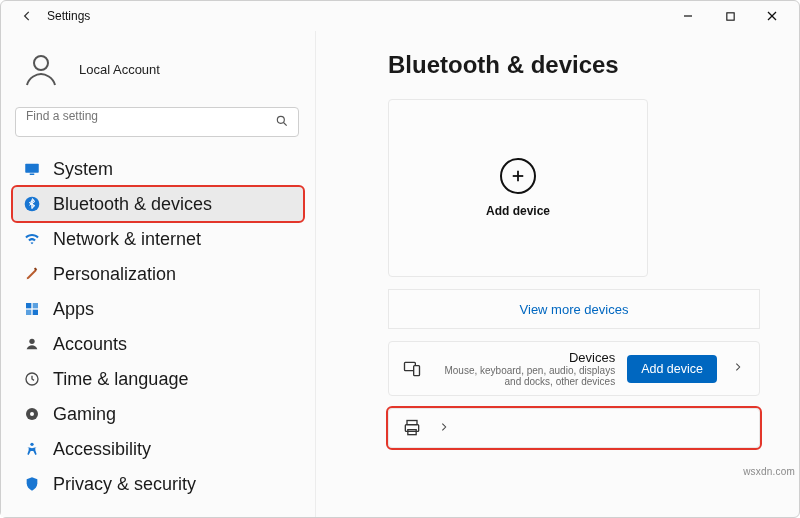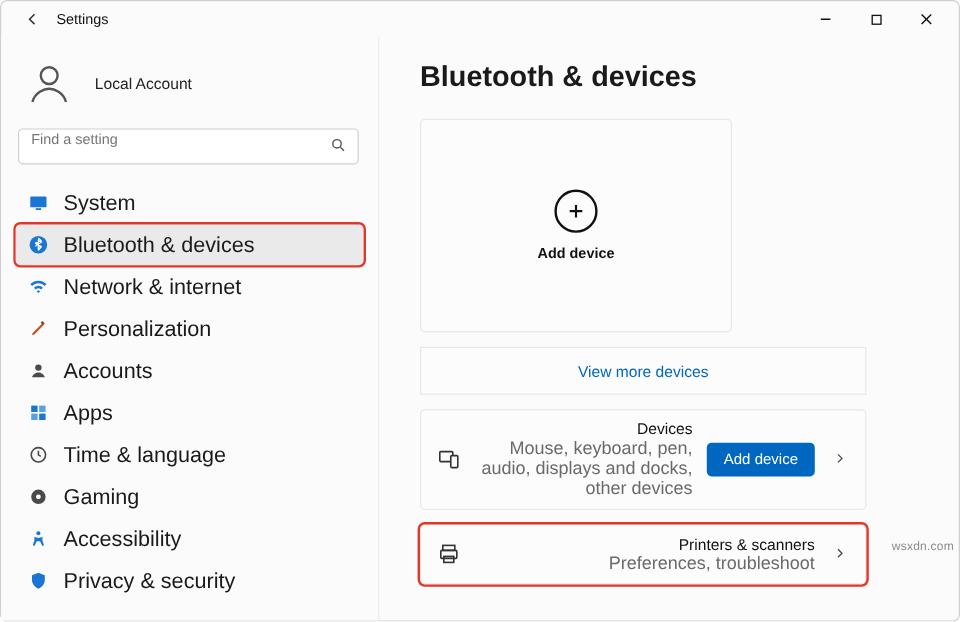--- a/index.html
+++ b/index.html
@@ -17,21 +17,21 @@
   .titlebar {
     display: flex; align-items: center; height: 30px;
     padding: 0 6px 0 6px;
     border-bottom: 0;
   }
   .title-left { display:flex; align-items:center; gap:8px; padding-left:8px;}
   .back-btn { width:24px; height:24px; display:flex; align-items:center; justify-content:center; cursor:pointer; }
   .title-text { font-size:12px; color:#111;}
   .title-ctrls { margin-left:auto; display:flex; gap:0;}
   .ctrl { width:42px; height:28px; display:flex;align-items:center;justify-content:center; cursor:pointer;}
-  .body { display:flex; height:calc(100% - 30px);}
+  .body { display:flex; height:calc(100% - 30px);gap:38px;}
   .sidebar { width:315px; border-right:1px solid #ececec; display:flex; flex-direction:column; padding:6px 10px 0 10px; background:#fbfbfb;}
   .identity { display:flex; align-items:center; gap:18px; padding:12px 6px 18px 10px;}
   .avatar { width:40px; height:40px; }
   .identity-name { font-size:13px; color:#222;}
   .search-wrap { margin: 0 6px 10px 4px; }
   .search {
     width: 100%; height:30px; border:1px solid #cfcfcf; border-radius:4px;
     padding: 0 30px 12px 10px; background:#fff; font-size:12px; color:#4a4a4a;
     position:relative;
   }
@@ -62,26 +62,26 @@
     margin-top:12px; width:372px; height:40px; background:#fcfcfc; border:1px solid #e8e8e8; border-radius:0;
     display:flex;align-items:center;justify-content:center; color:#0067c0; font-size:13px; cursor:pointer;
   }
   .setting-row {
     margin-top:12px; width:372px; background:#fcfcfc; border:1px solid #e8e8e8; border-radius:4px;
     display:flex; align-items:center; padding:8px 12px; gap:12px; cursor:pointer;
   }
   .setting-icon { width:22px;height:22px; display:flex;align-items:center;justify-content:center; color:#333;}
   .setting-text { display:flex; flex-direction:column; flex:1;text-align:right;}
   .setting-title { font-size:13px; color:#111;}
-  .setting-sub { font-size:15px; color:#6a6a6a;}
+  .setting-sub { font-size:10px; color:#6a6a6a;}
   .pill-btn {
     background:#0067c0; color:#fff; border:none; border-radius:4px; padding:7px 14px; font-size:12.5px; cursor:pointer;
   }
   .chev { width:18px; text-align:center; color:#444;}
-  .watermark { position:absolute; right:4px; bottom:56px; font-size:10px; color:#8a8a8a; letter-spacing:.2px; transform: rotate(0deg);}
+  .watermark { position:absolute; right:4px; bottom:40px; font-size:10px; color:#8a8a8a; letter-spacing:.2px; transform: rotate(0deg);}
 </style>
 </head>
 <body>
 
 <div class="window">
 
   <div class="titlebar">
     <div class="title-left">
       <div class="back-btn">
         <svg width="14" height="14" viewBox="0 0 24 24" fill="none" stroke="#333" stroke-width="2.2">
@@ -174,38 +174,38 @@
             <svg width="16" height="16" viewBox="0 0 24 24">
                 <path d="M4 20l3-1 12-12-2-2L5 17z" fill="#b85c2e"></path>
                 <rect x="15" y="3" width="4" height="3" transform="rotate(45 17 5)" fill="#8a3c14"></rect>
               </svg>
           </span>
           <span class="nav-label">Personalization</span>
         </div>
 
         <div class="nav-item">
           <span class="nicon">
-            <svg width="16" height="16" viewBox="0 0 24 24" fill="#4a4a4a">
-                <circle cx="12" cy="8" r="4"></circle>
-                <path d="M4 20c1-4 5-6 8-6s7 2 8 6z"></path>
-              </svg>
-          </span>
-          <span class="nav-label">Accounts</span>
-        </div>
-
-        <div class="nav-item">
-          <span class="nicon">
             <svg width="16" height="16" viewBox="0 0 24 24">
                 <rect x="3" y="3" width="8" height="8" fill="#1976d2"></rect>
                 <rect x="13" y="3" width="8" height="8" fill="#5aa0e0"></rect>
                 <rect x="3" y="13" width="8" height="8" fill="#5aa0e0"></rect>
                 <rect x="13" y="13" width="8" height="8" fill="#1976d2"></rect>
               </svg>
           </span>
           <span class="nav-label">Apps</span>
+        </div>
+
+        <div class="nav-item">
+          <span class="nicon">
+            <svg width="16" height="16" viewBox="0 0 24 24" fill="#4a4a4a">
+                <circle cx="12" cy="8" r="4"></circle>
+                <path d="M4 20c1-4 5-6 8-6s7 2 8 6z"></path>
+              </svg>
+          </span>
+          <span class="nav-label">Accounts</span>
         </div>
 
         <div class="nav-item">
           <span class="nicon">
             <svg width="16" height="16" viewBox="0 0 24 24" fill="none" stroke="#4a4a4a" stroke-width="2">
                 <circle cx="12" cy="12" r="9"></circle>
                 <path d="M12 7v5l3 2"></path>
               </svg>
           </span>
           <span class="nav-label">Time &amp; language</span>
@@ -280,24 +280,20 @@
       </div>
 
       <div class="setting-row highlight-red">
         <span class="setting-icon">
           <svg width="20" height="20" viewBox="0 0 24 24" fill="none" stroke="#333" stroke-width="1.6">
               <rect x="6" y="3" width="12" height="5"></rect>
               <rect x="4" y="8" width="16" height="8" rx="1"></rect>
               <rect x="7" y="14" width="10" height="6"></rect>
             </svg>
         </span>
-        <div class="setting-text">
-          <span class="setting-title">Printers &amp; scanners</span>
-          <span class="setting-sub">Preferences, troubleshoot</span>
-        </div>
         <span class="chev">
           <svg width="10" height="14" viewBox="0 0 24 24" fill="none" stroke="#444" stroke-width="2.5">
               <path d="M8 4l8 8-8 8"></path>
             </svg>
         </span>
       </div>
 
       <div class="watermark">wsxdn.com</div>
     </div>
   </div>

